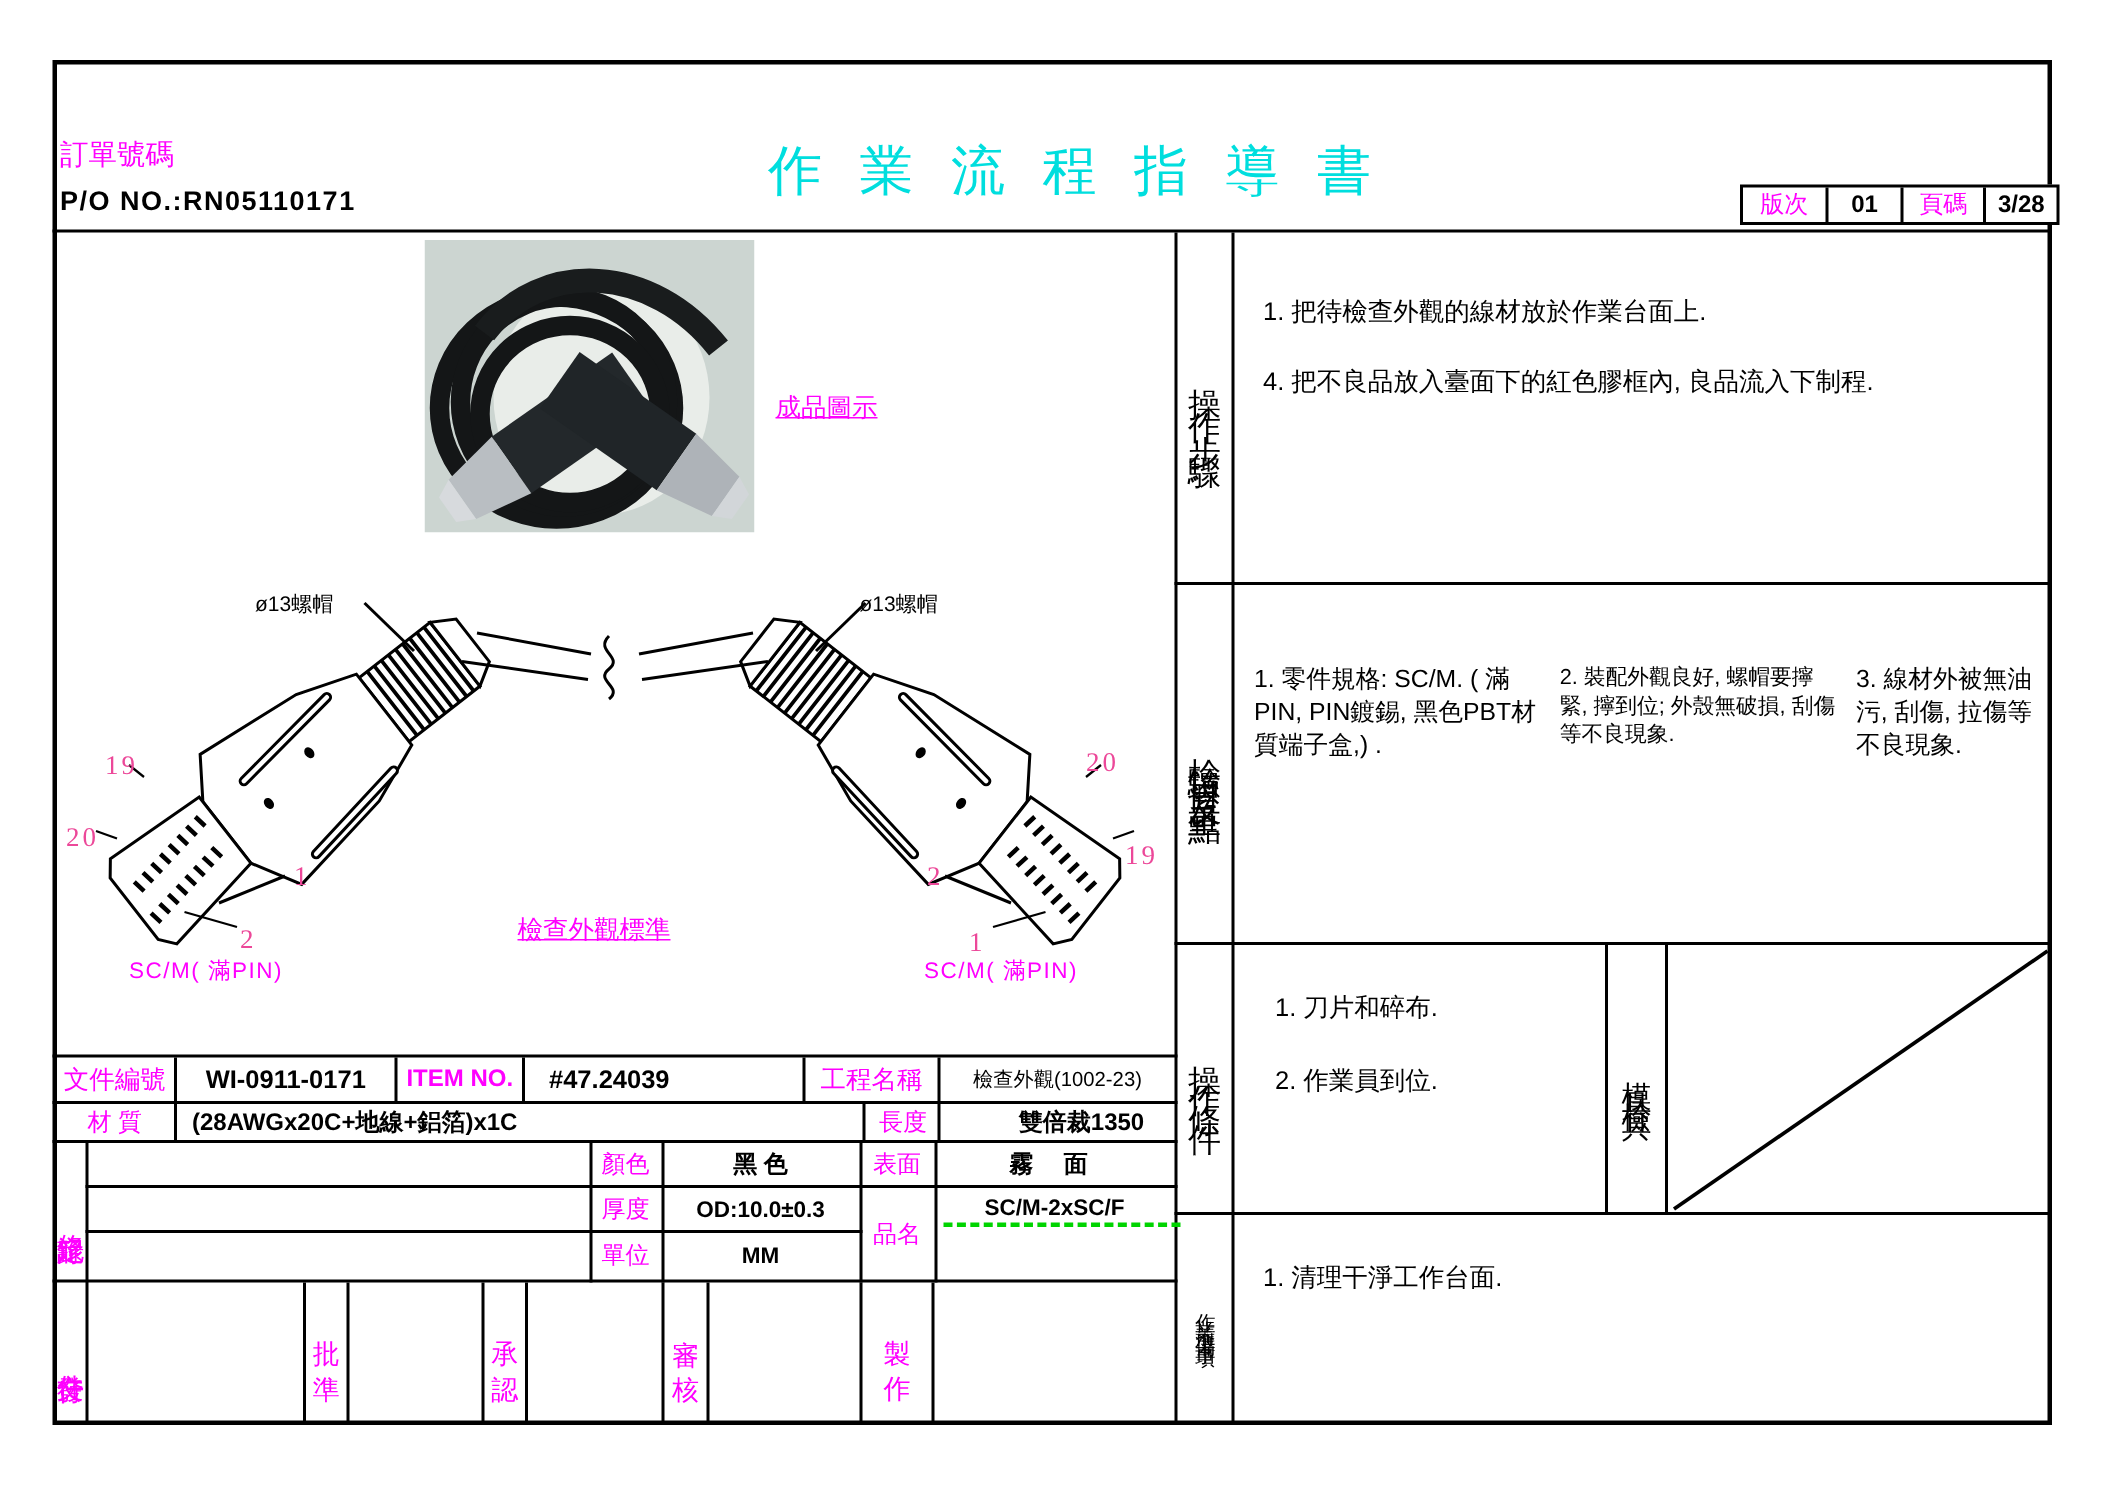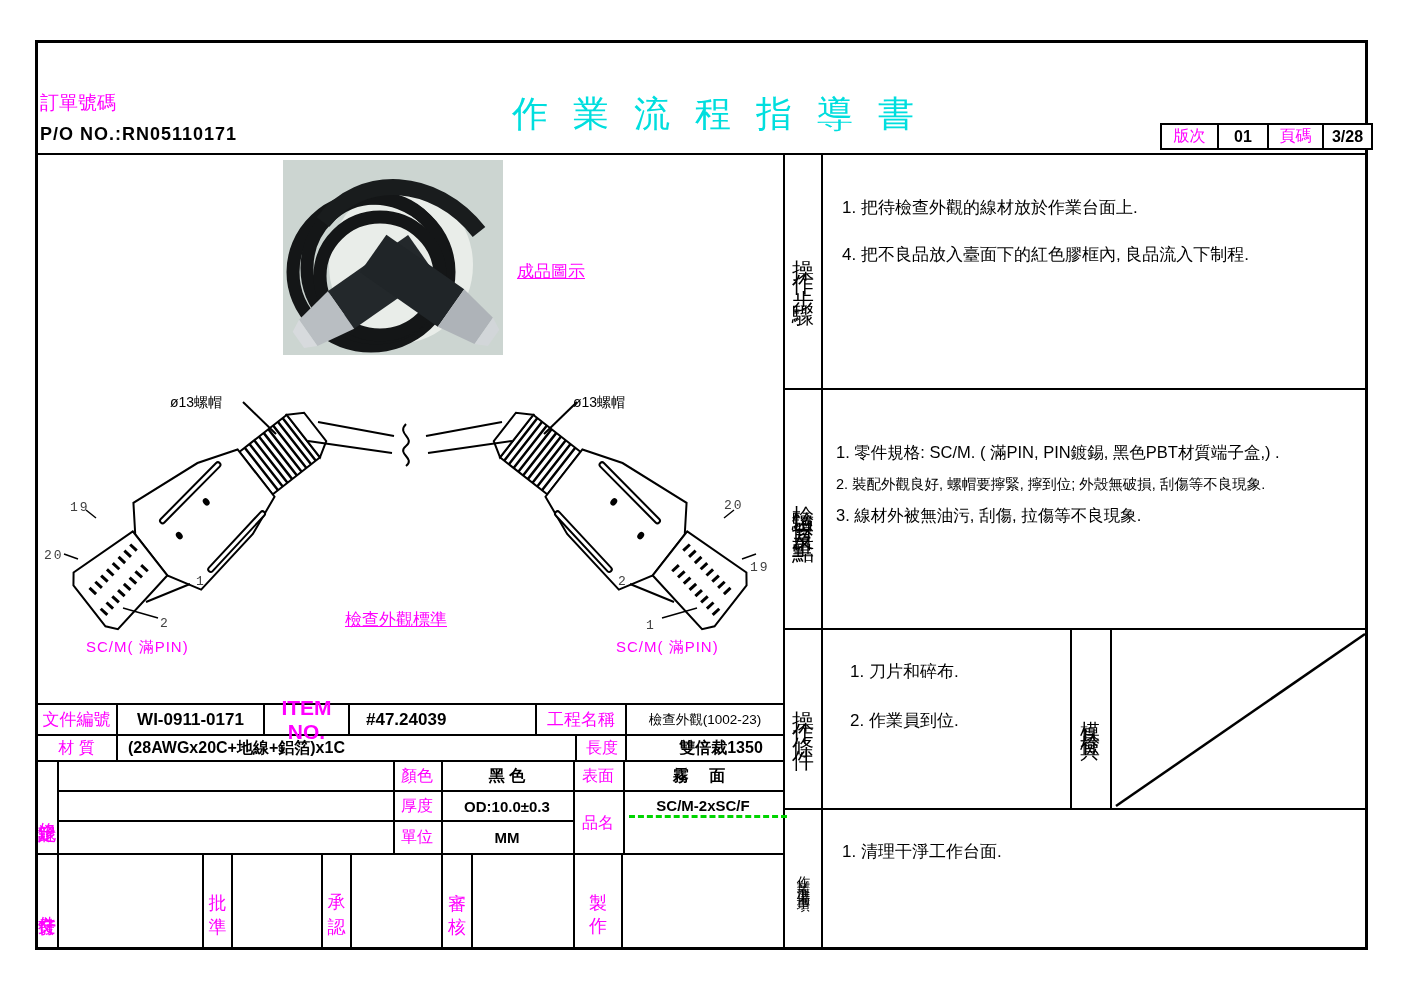--- a/index.html
+++ b/index.html
@@ -15,27 +15,27 @@
   .cyan { color:#00dede; }
   .bold { font-weight:bold; }
   .center { display:flex; align-items:center; justify-content:center; text-align:center; }
   .vtext { writing-mode:vertical-rl; text-orientation:upright; }
   .underline { text-decoration:underline; }
   .title { font-size:36px; letter-spacing:25px; font-weight:500; white-space:nowrap; }
   .ver-table { position:absolute; left:1160px; top:123px; height:27px; display:flex; border:2px solid #000; background:#fff;text-align:right; }
   .ver-cell { height:100%; display:flex; align-items:center; justify-content:center; font-size:16px; font-weight:bold; }
   .ver-cell + .ver-cell { border-left:2px solid #000; }
   .steps-list { position:absolute; left:842px; top:196px; width:520px; display:flex; flex-direction:column; gap:24px; font-size:17px; }
-  .insp-list { position:absolute; left:836px; top:442px; width:534px; display:flex; flex-direction:column; gap:11px; font-size:16.5px; }
+  .insp-list { position:absolute; left:836px; top:442px; width:534px; display:flex; flex-direction:row; gap:11px; font-size:16.5px; }
   .insp-list > div:nth-child(2) { font-size:14.5px; }
   .cond-list { position:absolute; left:850px; top:660px; width:210px; display:flex; flex-direction:column; gap:26px; font-size:17px; }
   .prep-list { position:absolute; left:842px; top:840px; width:500px; font-size:17px; }
   .vheader { position:absolute; left:785px; width:36px; display:flex; align-items:center; justify-content:center; }
   .vheader span { writing-mode:vertical-rl; text-orientation:upright; font-size:22px; }
-  .pin-num { position:absolute; font-size:13px; color:#404040; font-family:Liberation Mono, monospace; letter-spacing:2px; }
+  .pin-num { position:absolute; font-size:18px; color:#ec4899; font-family:Liberation Serif, serif; letter-spacing:2px; }
   .nut-label { position:absolute; font-size:14px; color:#000; }
   .conn-name { position:absolute; font-size:15px; color:#ff00ff; letter-spacing:1px; }
   .cell-t { position:absolute; display:flex; align-items:center; justify-content:center; text-align:center; }
   .green-dash { position:absolute; left:629px; top:815px; width:158px; border-top:3px dashed #00d400; }
   .sig-label { writing-mode:vertical-rl; text-orientation:upright; font-size:18px; letter-spacing:24px; color:#ff00ff; }
 </style>
 </head>
 <body>
 
 <div class="doc-border"></div>
@@ -199,21 +199,21 @@
 <svg class="abs" style="left:1112px;top:630px;" width="256" height="180" viewBox="0 0 256 180">
   <line x1="4" y1="176" x2="253" y2="4" stroke="#000" stroke-width="2.5"></line>
 </svg>
 
 <div class="prep-list">
   <div>1. 清理干淨工作台面.</div>
 </div>
 
 <div class="cell-t magenta" style="left:37px;top:705px;width:79px;height:29px;font-size:17px;">文件編號</div>
 <div class="cell-t bold" style="left:118px;top:705px;width:145px;height:29px;font-size:17px;">WI-0911-0171</div>
-<div class="cell-t magenta bold" style="left:265px;top:705px;width:83px;height:29px;font-size:21px;">ITEM NO.</div>
+<div class="cell-t magenta bold" style="left:265px;top:705px;width:83px;height:29px;font-size:16px;">ITEM NO.</div>
 <div class="cell-t bold" style="left:350px;top:705px;width:185px;height:29px;font-size:17px;justify-content:flex-start;padding-left:16px;">#47.24039</div>
 <div class="cell-t magenta" style="left:537px;top:705px;width:88px;height:29px;font-size:17px;">工程名稱</div>
 <div class="cell-t" style="left:627px;top:705px;width:156px;height:29px;font-size:13.5px;">檢查外觀(1002-23)</div>
 
 <div class="cell-t magenta" style="left:37px;top:736px;width:79px;height:24px;font-size:16px;">材 質</div>
 <div class="cell-t bold" style="left:118px;top:736px;width:457px;height:24px;font-size:16px;justify-content:flex-start;padding-left:10px;">(28AWGx20C+地線+鋁箔)x1C</div>
 <div class="cell-t magenta" style="left:577px;top:736px;width:50px;height:24px;font-size:16px;">長度</div>
 <div class="cell-t bold" style="left:627px;top:736px;width:188px;height:24px;font-size:16px;">雙倍裁1350</div>
 
 <div class="abs center" style="left:35px;top:762px;width:24px;height:96px;">

